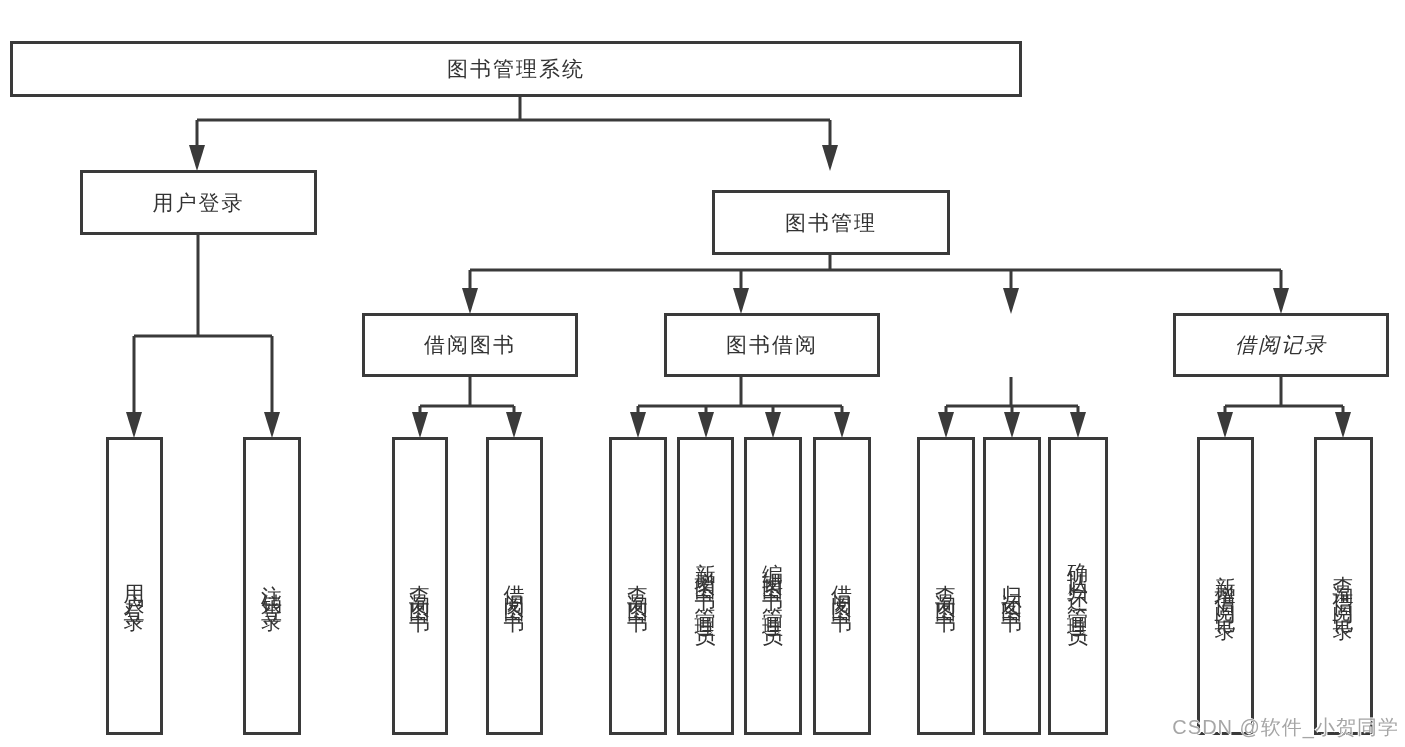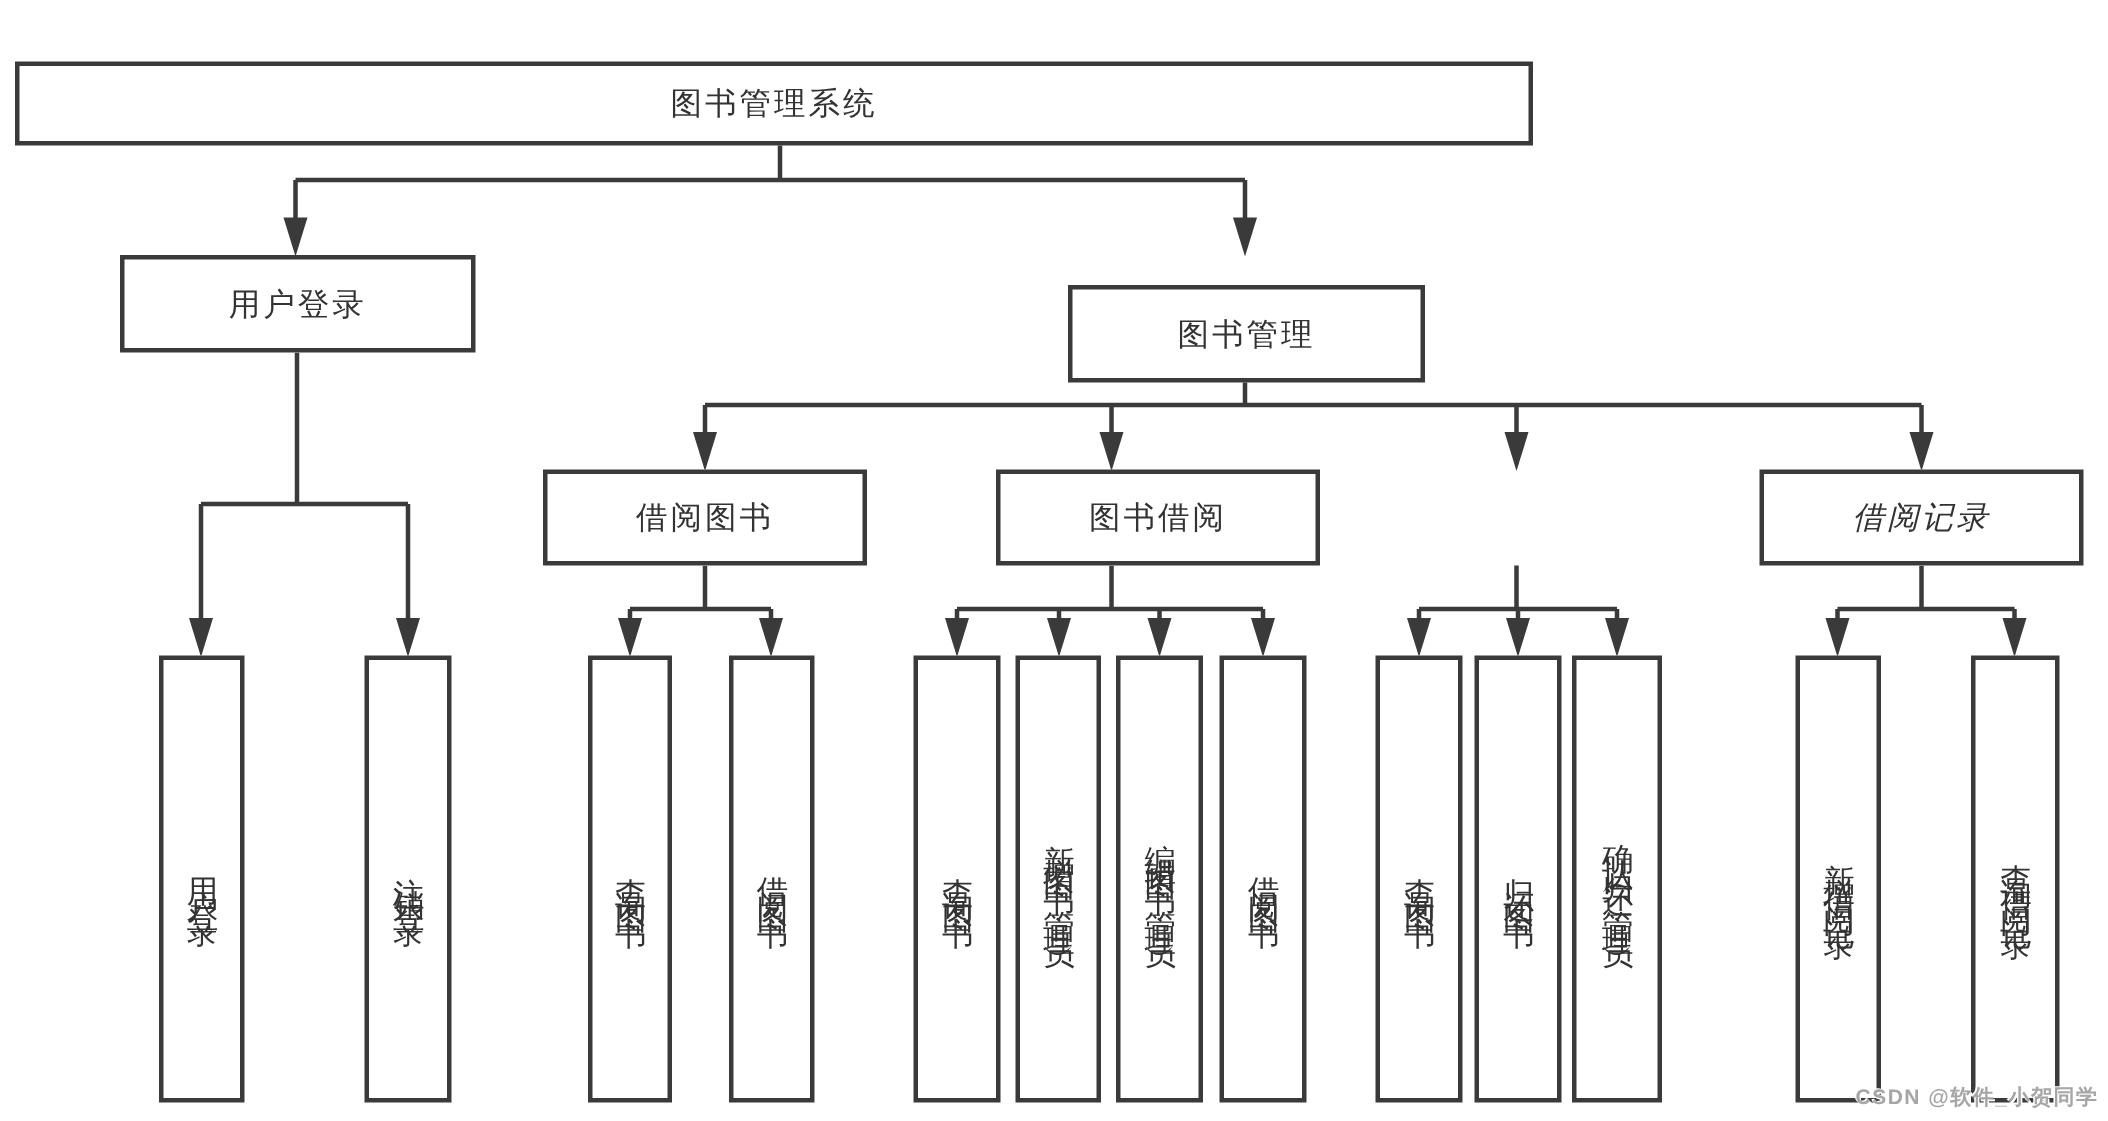--- a/index.html
+++ b/index.html
@@ -33,26 +33,25 @@
     text-orientation:mixed;
     font-size:21px;
     line-height:1;
     letter-spacing:9px;
     font-weight:500;
     white-space:nowrap;
   }
   .watermark{
     position:absolute;
     right:6px;bottom:6px;
-    font-size:14px;
+    font-size:20px;
     color:var(--watermark);
     letter-spacing:1px;
     text-shadow:-1px -1px 0 #fff,1px 1px 0 #fff;
     white-space:nowrap;
-    font-weight:bold;
   }
 </style>
 </head>
 <body>
 
 <div id="canvas">
 
   <svg class="connector" viewBox="0 0 1405 747" xmlns="http://www.w3.org/2000/svg">
 
     <path d="M520,68 V120 M197,120 H830 M197,120 V147 M830,120 V147"></path>

